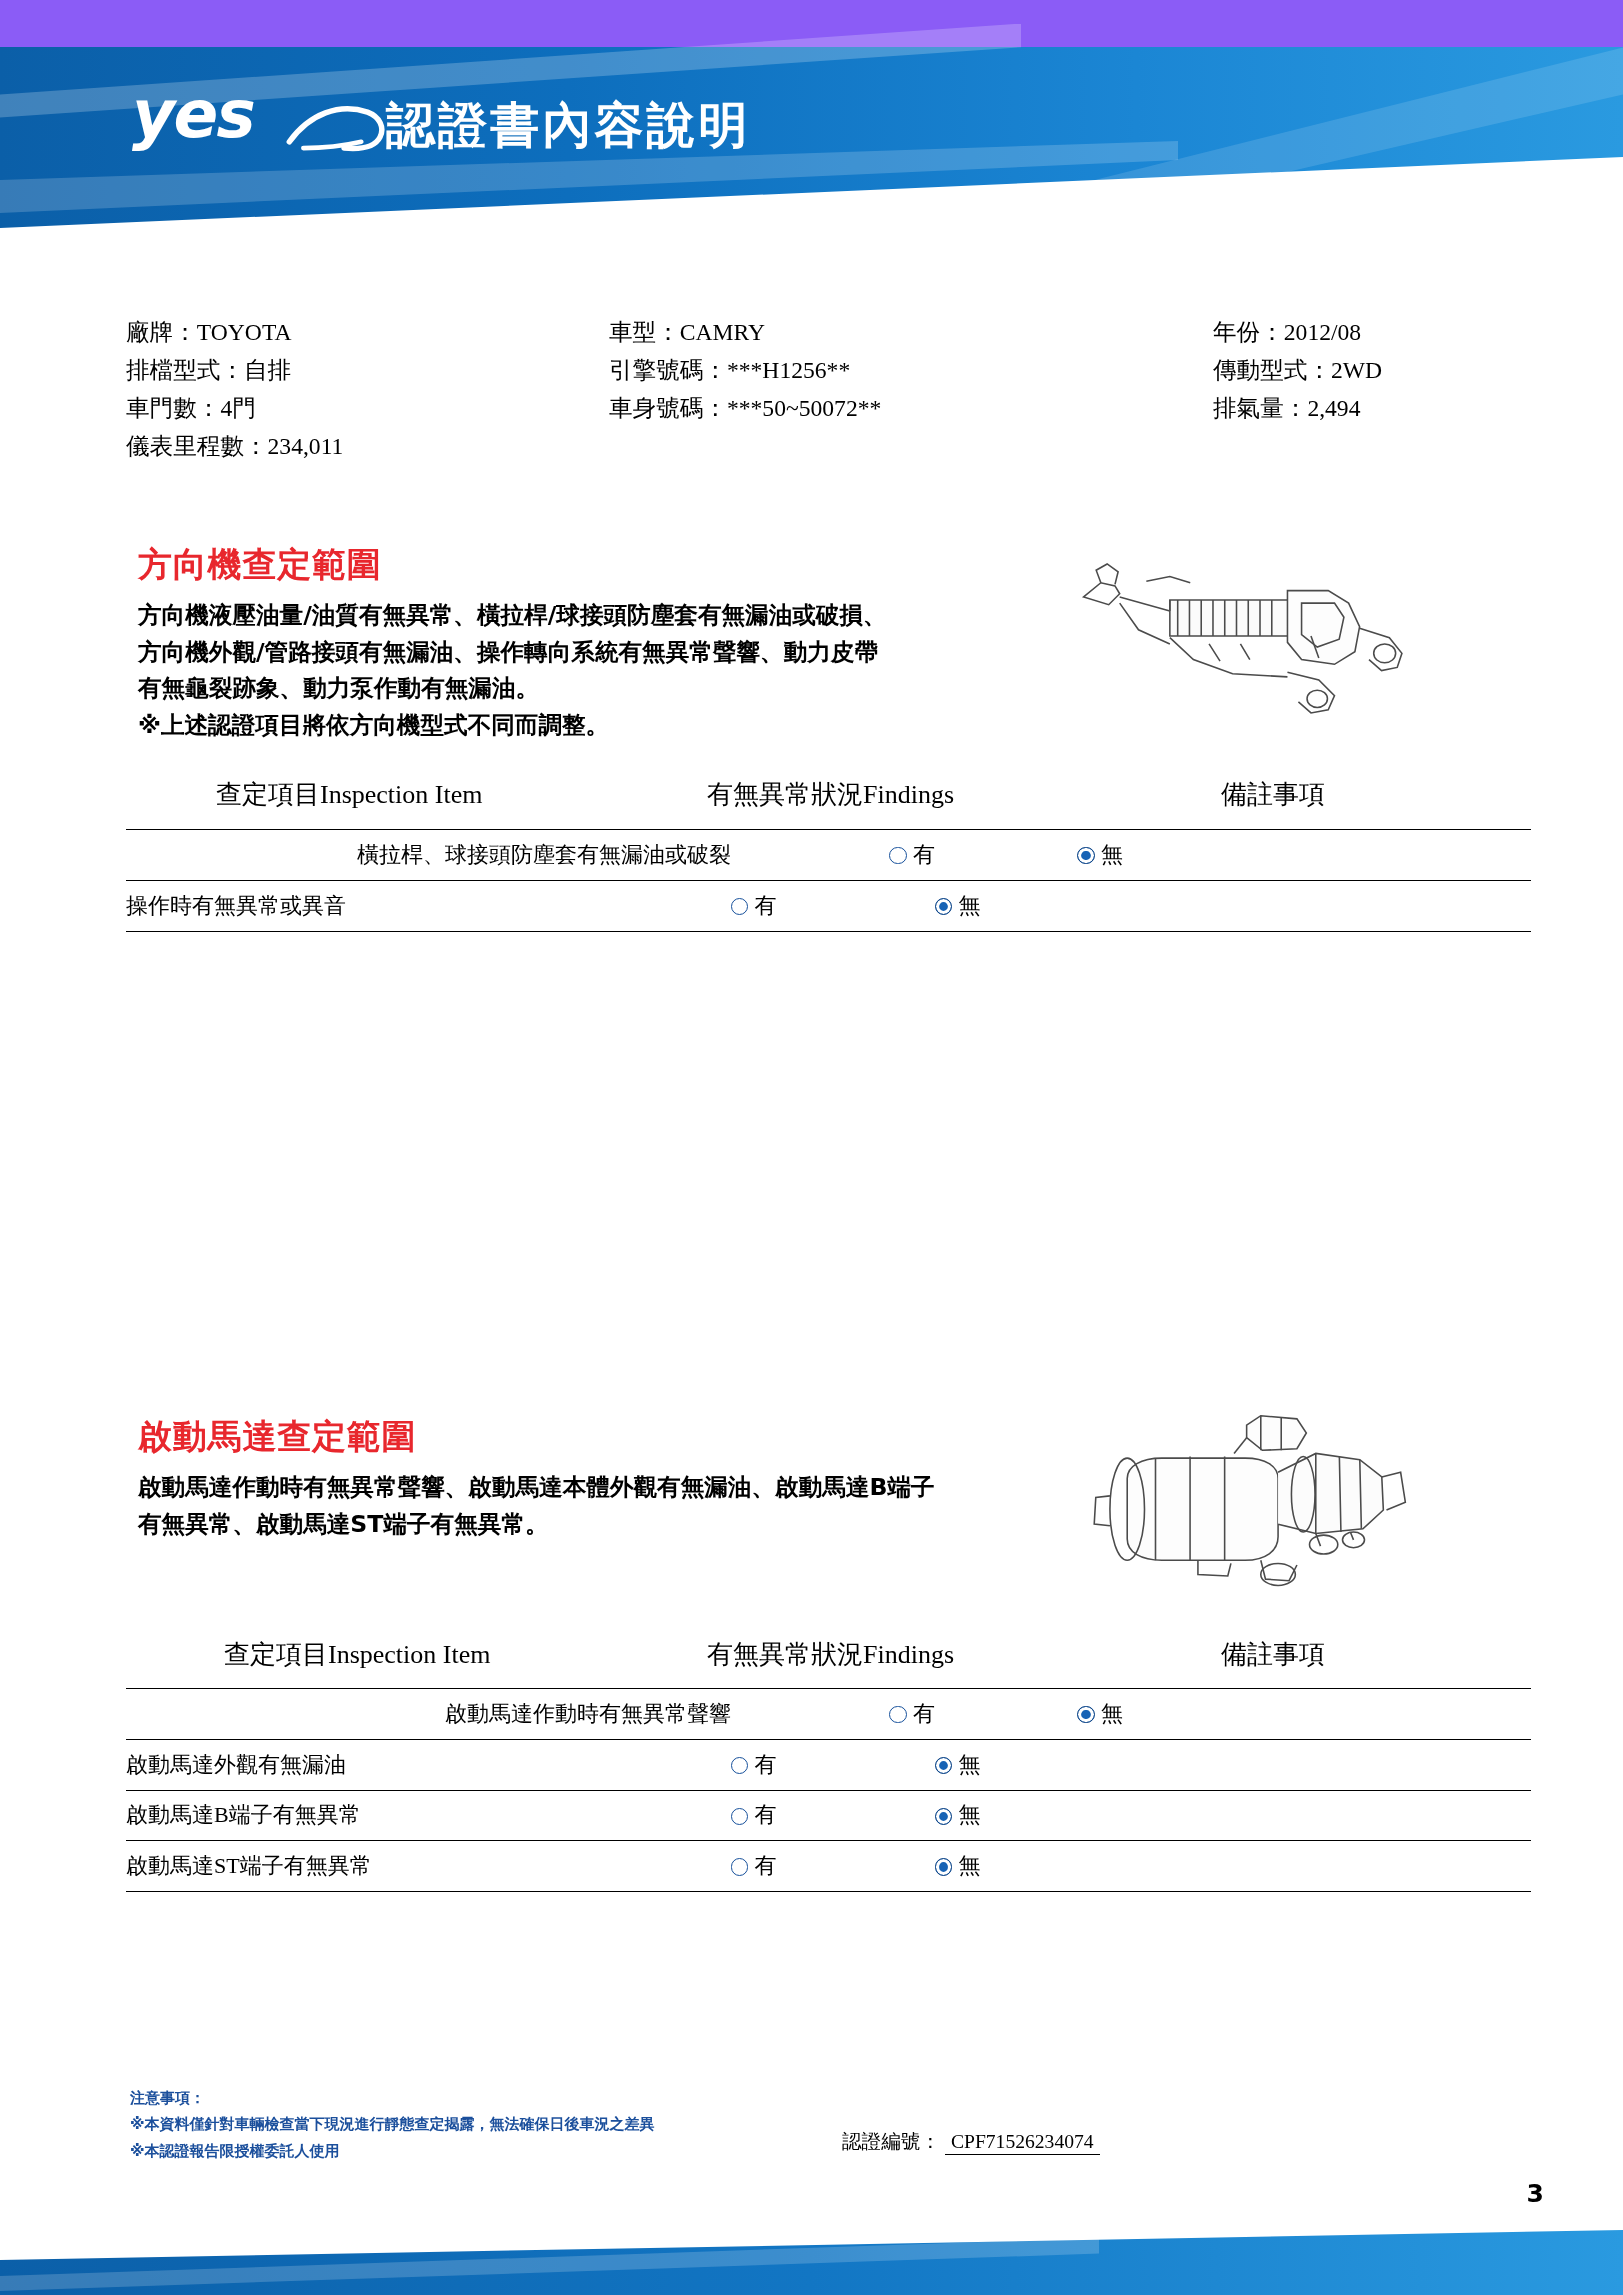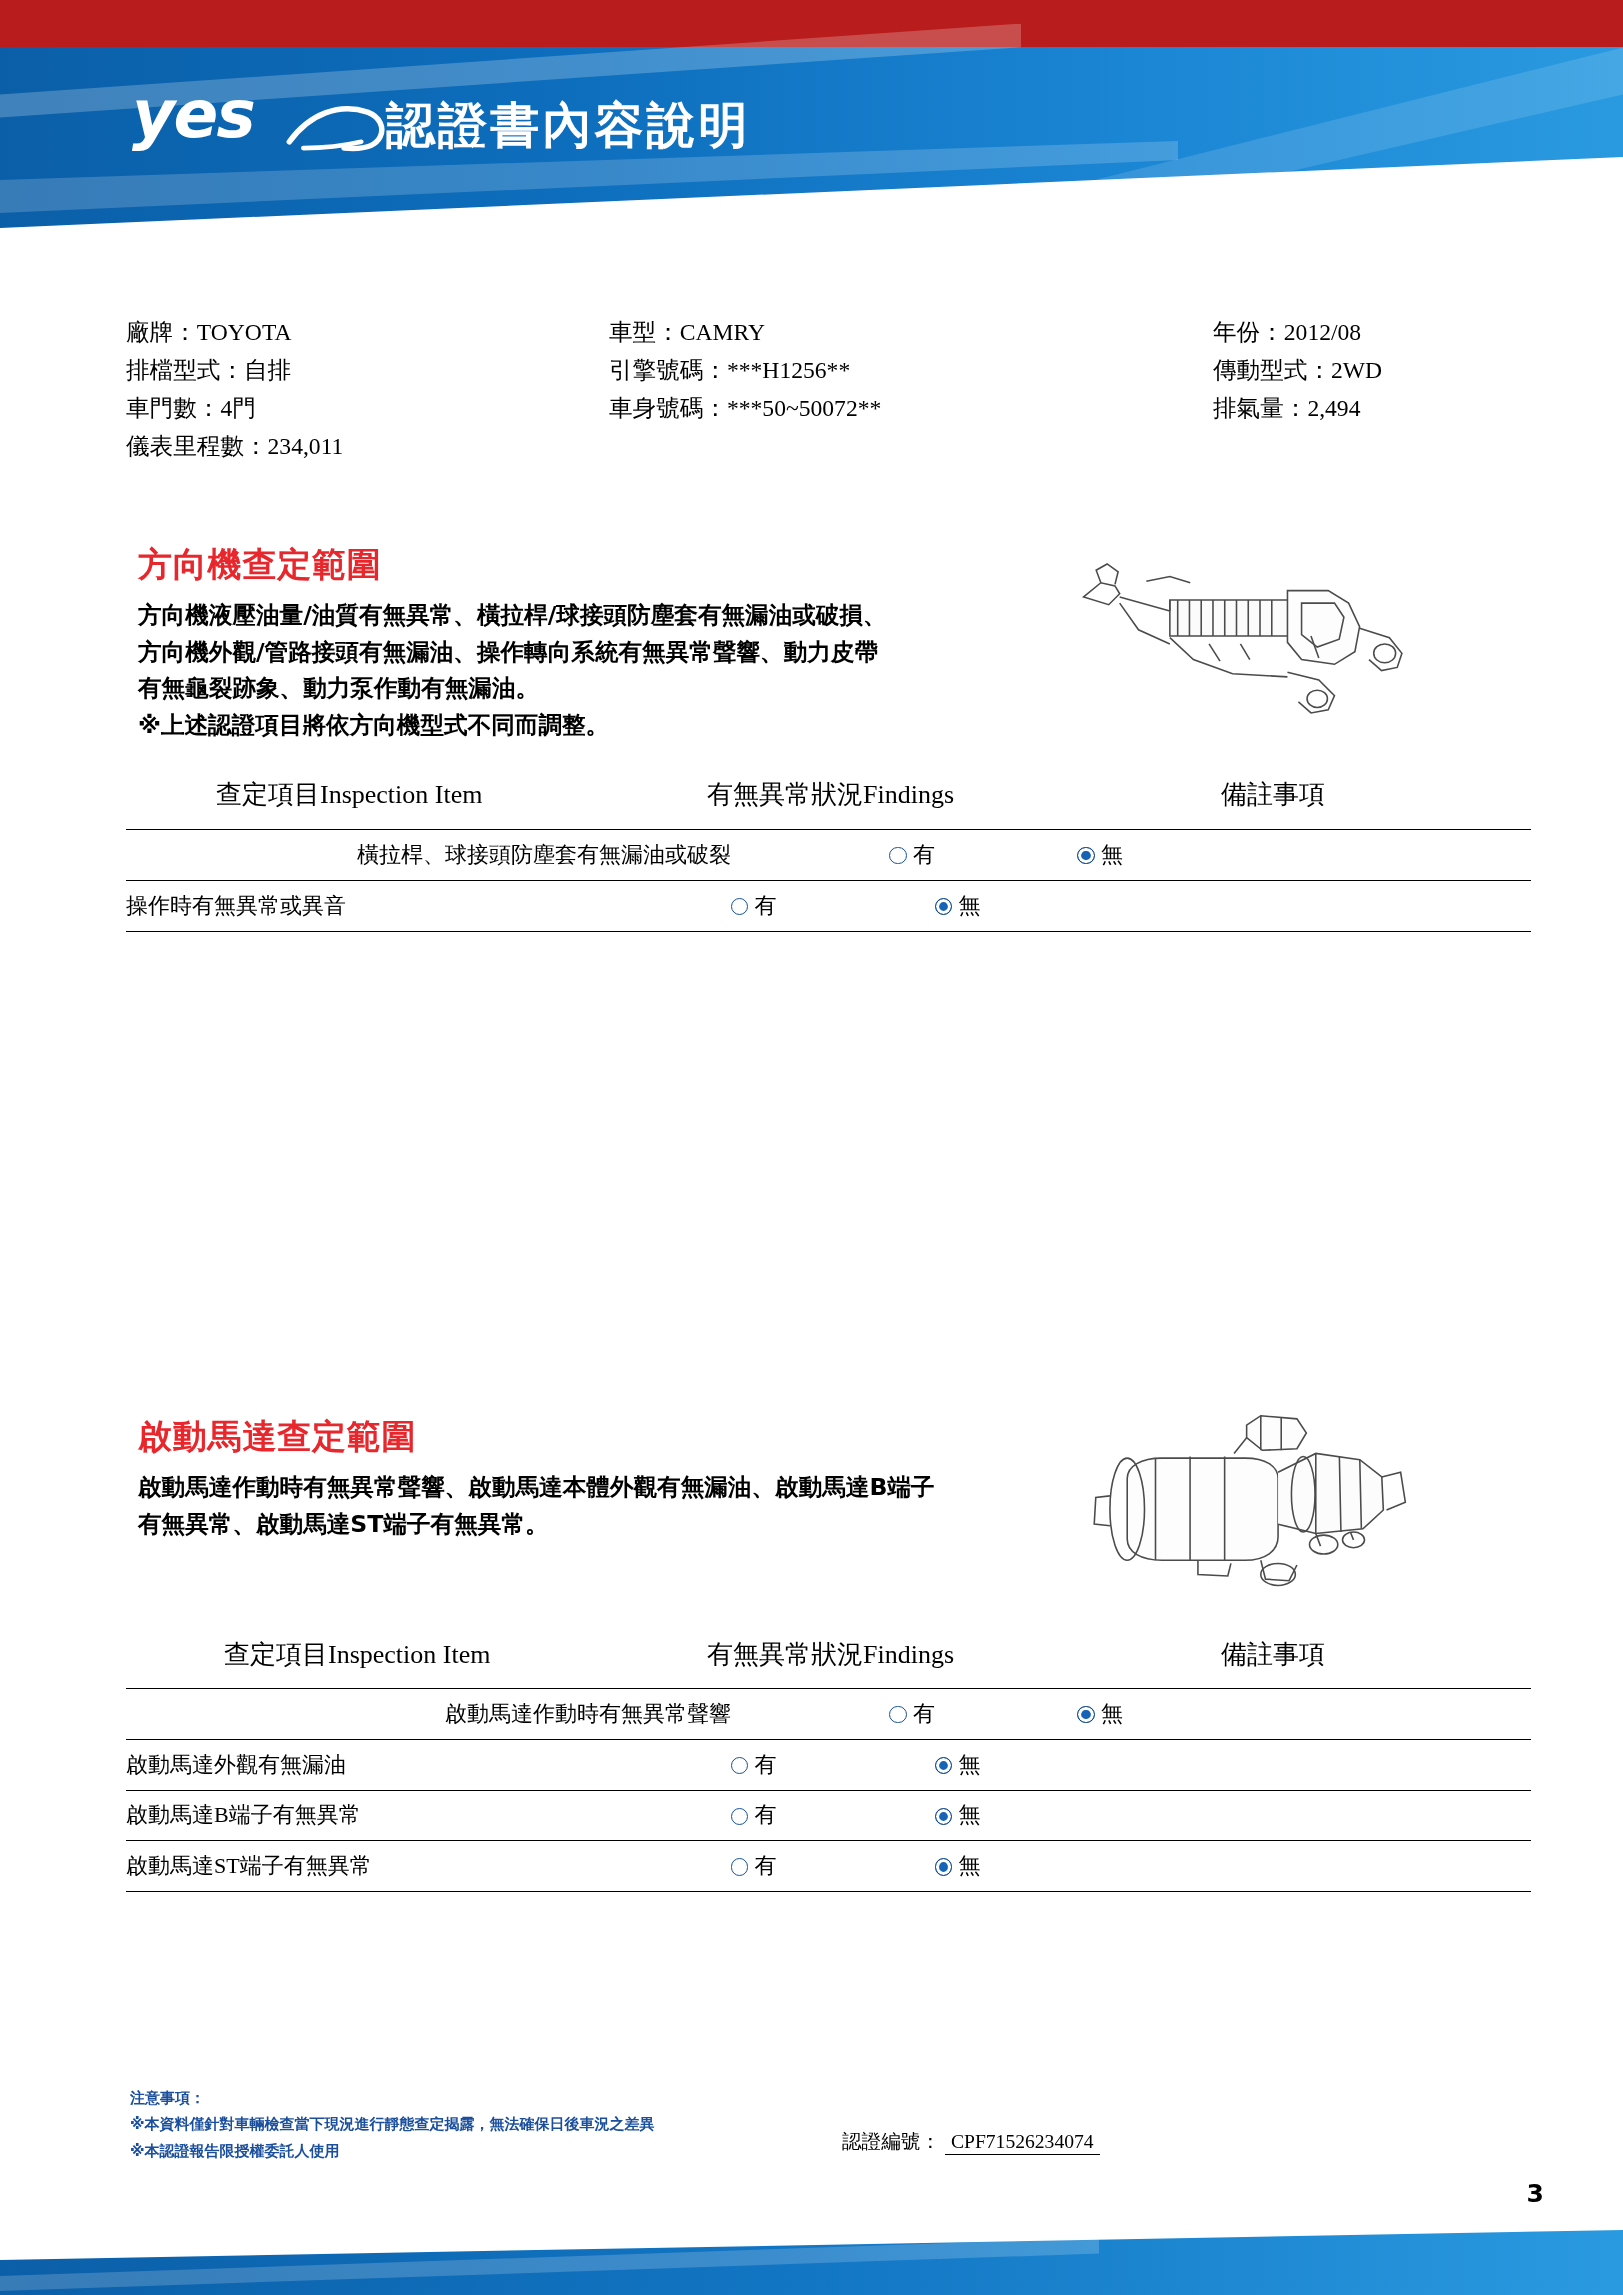--- a/index.html
+++ b/index.html
@@ -16,21 +16,21 @@
     overflow: hidden;
   }
 
   
   .header {
     position: absolute;
     top: 0; left: 0;
     width: 1623px;
     height: 279px;
     overflow: hidden;
-    background: #b91c1c;
+    background: #8b5cf6;
   }
   .hdr-band {
     position: absolute;
     top: 47px; left: 0;
     width: 1623px;
     height: 181px;
     background: linear-gradient(90deg, #0b5fa8 0%, #0d6ebd 35%, #1b86d4 70%, #2a9ae0 100%);
   }
   .hdr-shape-a {
     position: absolute;

